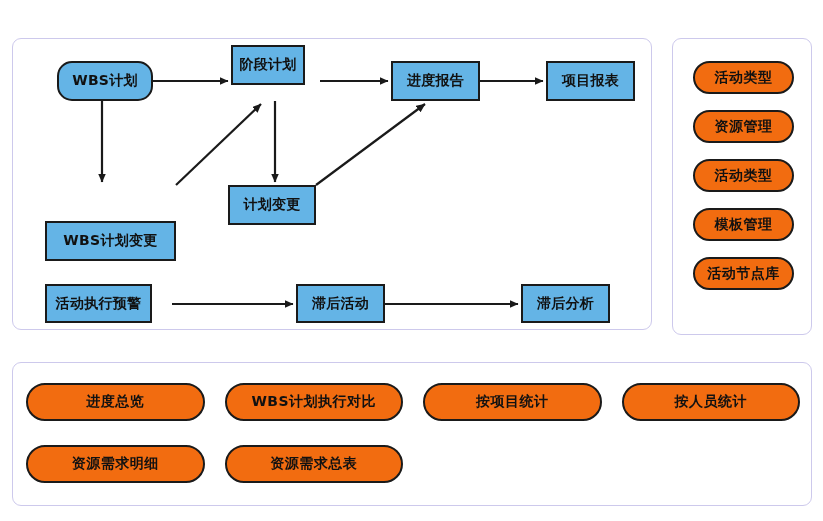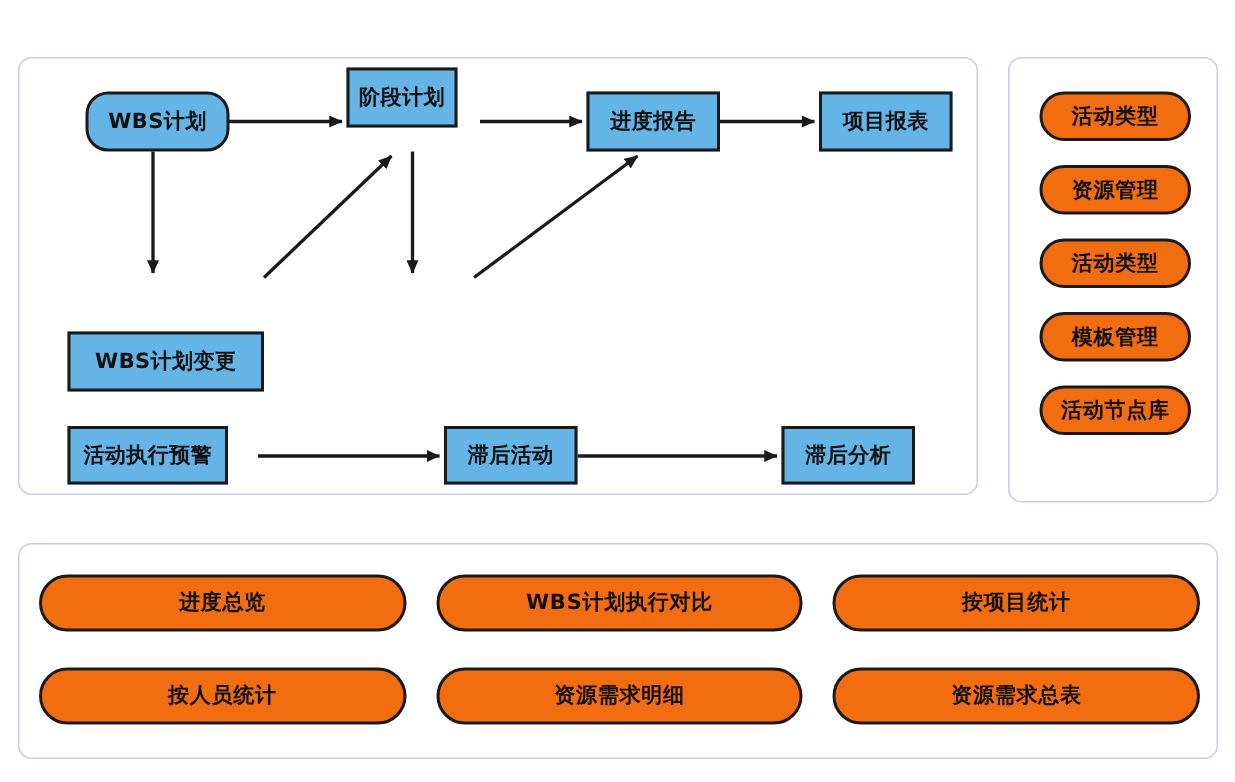--- a/index.html
+++ b/index.html
@@ -92,21 +92,21 @@
   #tools-panel .pill.i4 { top: 218px; }
 
   
   #reports-grid {
     position: absolute;
     left: 13px;
     top: 20px;
     width: 774px;
     height: 104px;
     display: grid;
-    grid-template-columns: repeat(3, 1fr);
+    grid-template-columns: repeat(4, 1fr);
     grid-template-rows: repeat(2, 38px);
     column-gap: 20px;
     row-gap: 24px;
   }
 
   
   .edge {
     stroke: #1a1a1a;
     stroke-width: 2.2;
     fill: none;
@@ -141,20 +141,21 @@
     <line class="edge" x1="159" y1="265" x2="280" y2="265" marker-end="url(#arrowhead)"></line>
 
     <line class="edge" x1="372" y1="265" x2="505" y2="265" marker-end="url(#arrowhead)"></line>
   </svg>
 
   <div class="flow-node n-wbs-plan">WBS计划</div>
   <div class="flow-node n-phase-plan">阶段计划</div>
   <div class="flow-node n-progress-report">进度报告</div>
   <div class="flow-node n-project-report">项目报表</div>
   <div class="flow-node n-wbs-change">WBS计划变更</div>
+  <div class="flow-node n-plan-change">计划变更</div>
   <div class="flow-node n-activity-alert">活动执行预警</div>
   <div class="flow-node n-delay-analysis">滞后分析</div>
   <div class="flow-node n-delay-activity">滞后活动</div>
 </div>
 
 <div class="panel" id="tools-panel">
   <div class="pill i1">资源管理</div>
   <div class="pill i0">活动类型</div>
   <div class="pill i2">活动类型</div>
   <div class="pill i3">模板管理</div>

